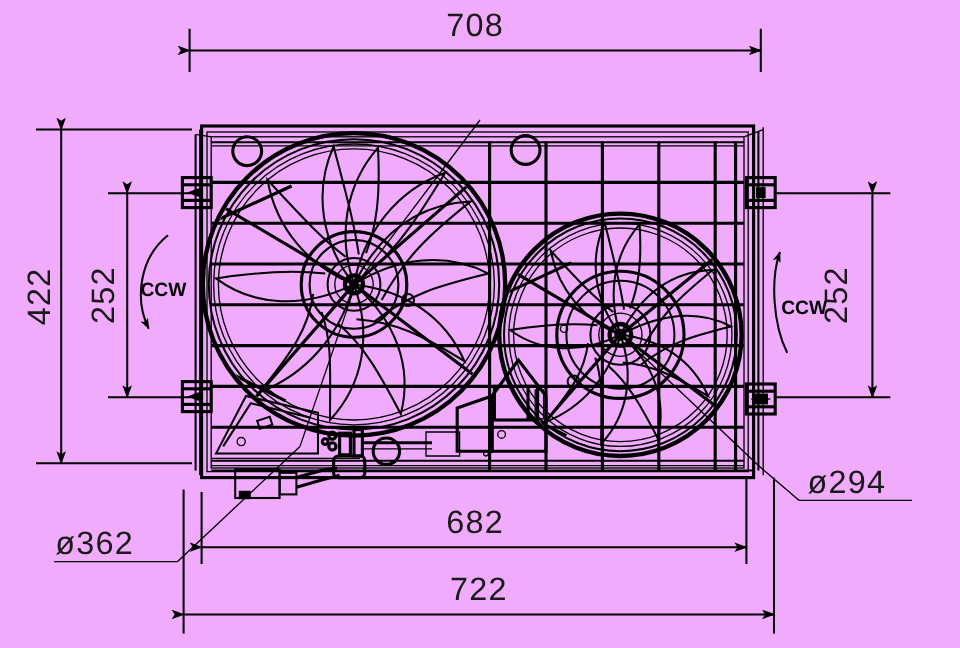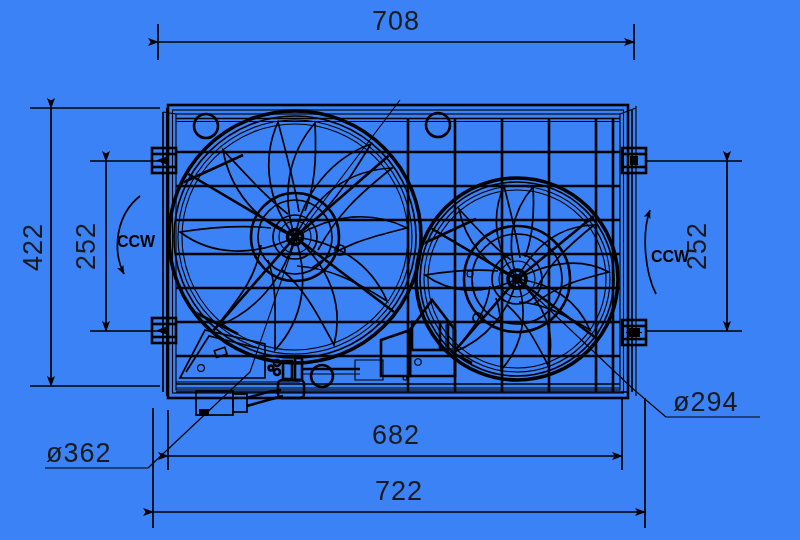--- a/index.html
+++ b/index.html
@@ -1,17 +1,17 @@
 <!DOCTYPE html>
 <html><head>
 <meta charset="utf-8">
 <style>
   html,body{margin:0;padding:0;background:#ffffff;}
   body{width:800px;height:540px;overflow:hidden;font-family:"Liberation Sans",sans-serif;}
-  #stage{position:relative;width:800px;height:540px;background:#3b82f6;}
+  #stage{position:relative;width:800px;height:540px;background:#f0abfc;}
   svg.draw{position:absolute;left:0;top:0;width:800px;height:540px;}
   .dimtext{font-family:"Liberation Sans",sans-serif;fill:#1a1a1a;font-size:27px;letter-spacing:1px;}
   .ccwtext{font-family:"Liberation Sans",sans-serif;fill:#000;font-size:16px;font-weight:600;letter-spacing:0px;}
   .ln{stroke:#000;fill:none;}
   .thin{stroke-width:1.1;}
   .med{stroke-width:1.7;}
   .thick{stroke-width:2.6;}
   .xthick{stroke-width:3.6;}
   .fillblk{fill:#000;stroke:none;}
   .nofill{fill:none;}

